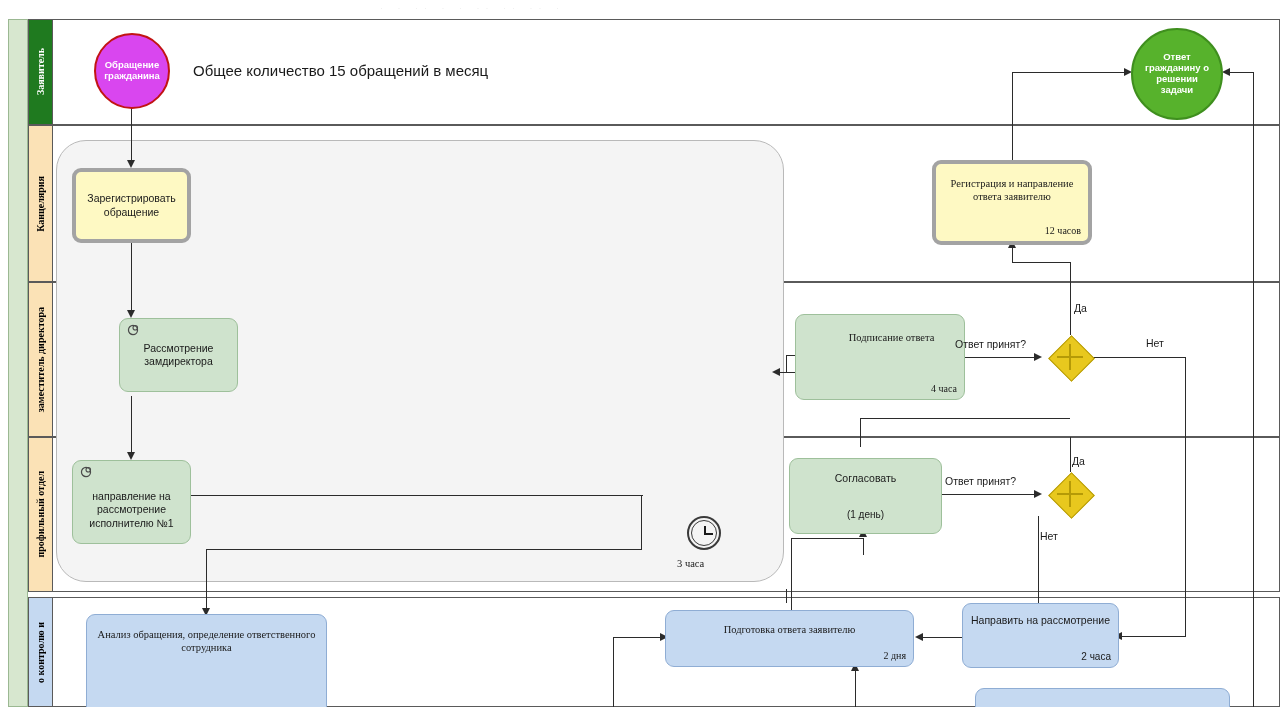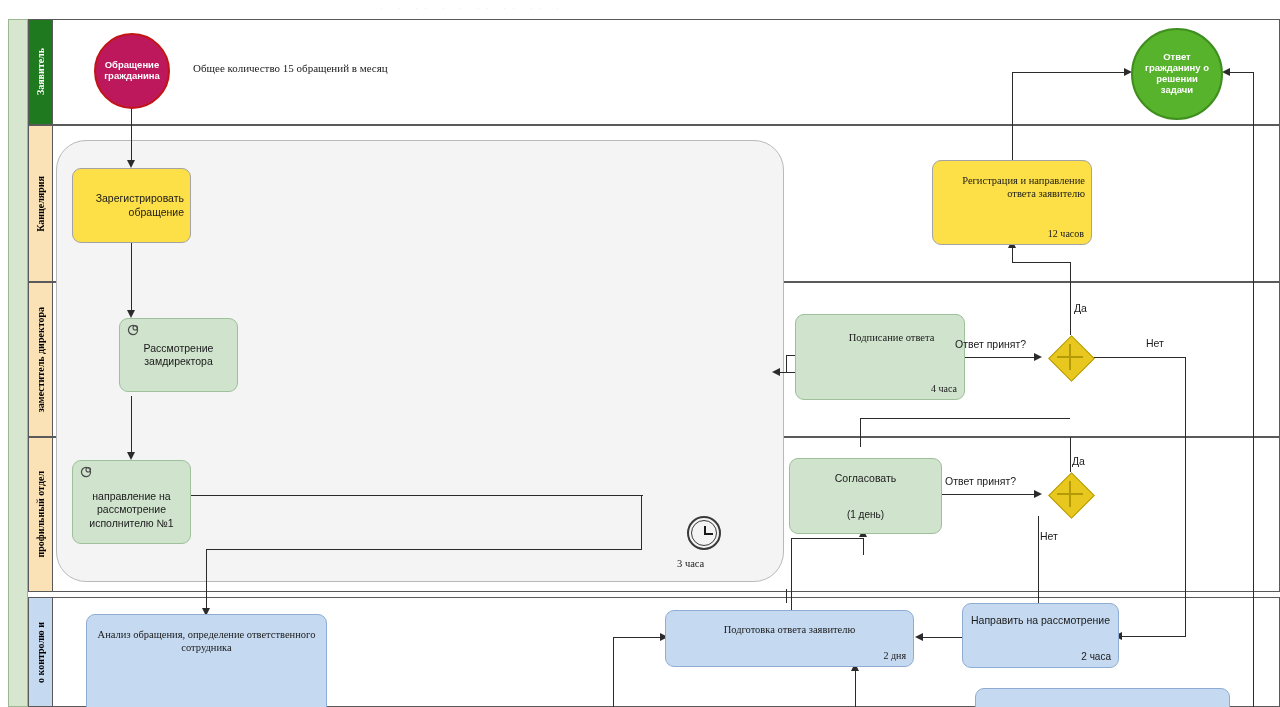--- a/index.html
+++ b/index.html
@@ -21,50 +21,50 @@
 
   .lane-body{position:absolute;left:24px;top:0;right:0;bottom:0;}
 
   
   .subproc{position:absolute;border:1px solid #b9b9b9;border-radius:30px;background:#f4f4f4;}
 
   
   .node{position:absolute;box-sizing:border-box;border-radius:9px;
         display:flex;align-items:center;justify-content:center;text-align:center;
         font-size:10.5px;line-height:1.25;color:#1a1a1a;padding:4px 6px;}
-  .node.task-yellow{background:#fde047;border:1px solid #a3a3a3;text-align:right;}
+  .node.task-yellow{background:#fef9c3;border:4px solid #a3a3a3;}
   .node.task-green {background:#cfe3cd;border:1px solid #9ec09b;}
   .node.task-blue  {background:#c5d9f1;border:1px solid #8fadd4;}
   .node .dur{position:absolute;right:7px;bottom:4px;font-size:10px;color:#1a1a1a;}
   .node .ttl{display:block;}
   .node.serif .ttl,.node.serif .dur{font-family:"Liberation Serif",serif;}
   .node .loopicon{position:absolute;left:6px;top:4px;width:14px;height:14px;}
 
   
   .evt{position:absolute;border-radius:50%;display:flex;align-items:center;justify-content:center;
        text-align:center;font-size:9.5px;font-weight:bold;line-height:1.15;color:#ffffff;padding:6px;box-sizing:border-box;}
-  .evt.start{background:#be185d;border:2px solid #c21414;}
+  .evt.start{background:#d946ef;border:2px solid #c21414;}
   .evt.end  {background:#57b22c;border:2px solid #3f8f1e;}
 
   
   .gw{position:absolute;width:44px;height:44px;}
   .gw .dia{position:absolute;left:50%;top:50%;width:31px;height:31px;margin:-15.5px 0 0 -15.5px;
            background:#e8c81e;border:1px solid #b59a07;transform:rotate(45deg);}
   .gw .xh,.gw .xv{position:absolute;background:#b59a07;}
   .gw .xh{left:50%;top:50%;width:26px;height:2px;margin:-1px 0 0 -13px;}
   .gw .xv{left:50%;top:50%;width:2px;height:26px;margin:-13px 0 0 -1px;}
 
   
   .timer{position:absolute;width:34px;height:34px;border:2px solid #3a3a3a;border-radius:50%;box-sizing:border-box;}
   .timer::before{content:"";position:absolute;left:2px;top:2px;right:2px;bottom:2px;border:1px solid #3a3a3a;border-radius:50%;}
   .timer .hh{position:absolute;left:50%;top:8px;width:1.5px;height:9px;background:#1a1a1a;}
   .timer .mm{position:absolute;left:50%;top:15px;width:9px;height:1.5px;background:#1a1a1a;}
 
   
-  .ntext{position:absolute;font-size:11px;color:#1a1a1a;white-space:nowrap;font-family:Liberation Serif, serif;}
+  .ntext{position:absolute;font-size:15px;color:#1a1a1a;white-space:nowrap;}
   .elabel{position:absolute;font-size:10.5px;color:#1a1a1a;white-space:nowrap;}
   .elabel.serif{font-family:"Liberation Serif",serif;}
 
   
   .ln{position:absolute;background:#2b2b2b;}
   .ln.h{height:1.4px;}
   .ln.v{width:1.4px;}
   .ar{position:absolute;width:0;height:0;}
   .ar.down {border-left:4.5px solid transparent;border-right:4.5px solid transparent;border-top:8px solid #2b2b2b;}
   .ar.up   {border-left:4.5px solid transparent;border-right:4.5px solid transparent;border-bottom:8px solid #2b2b2b;}

